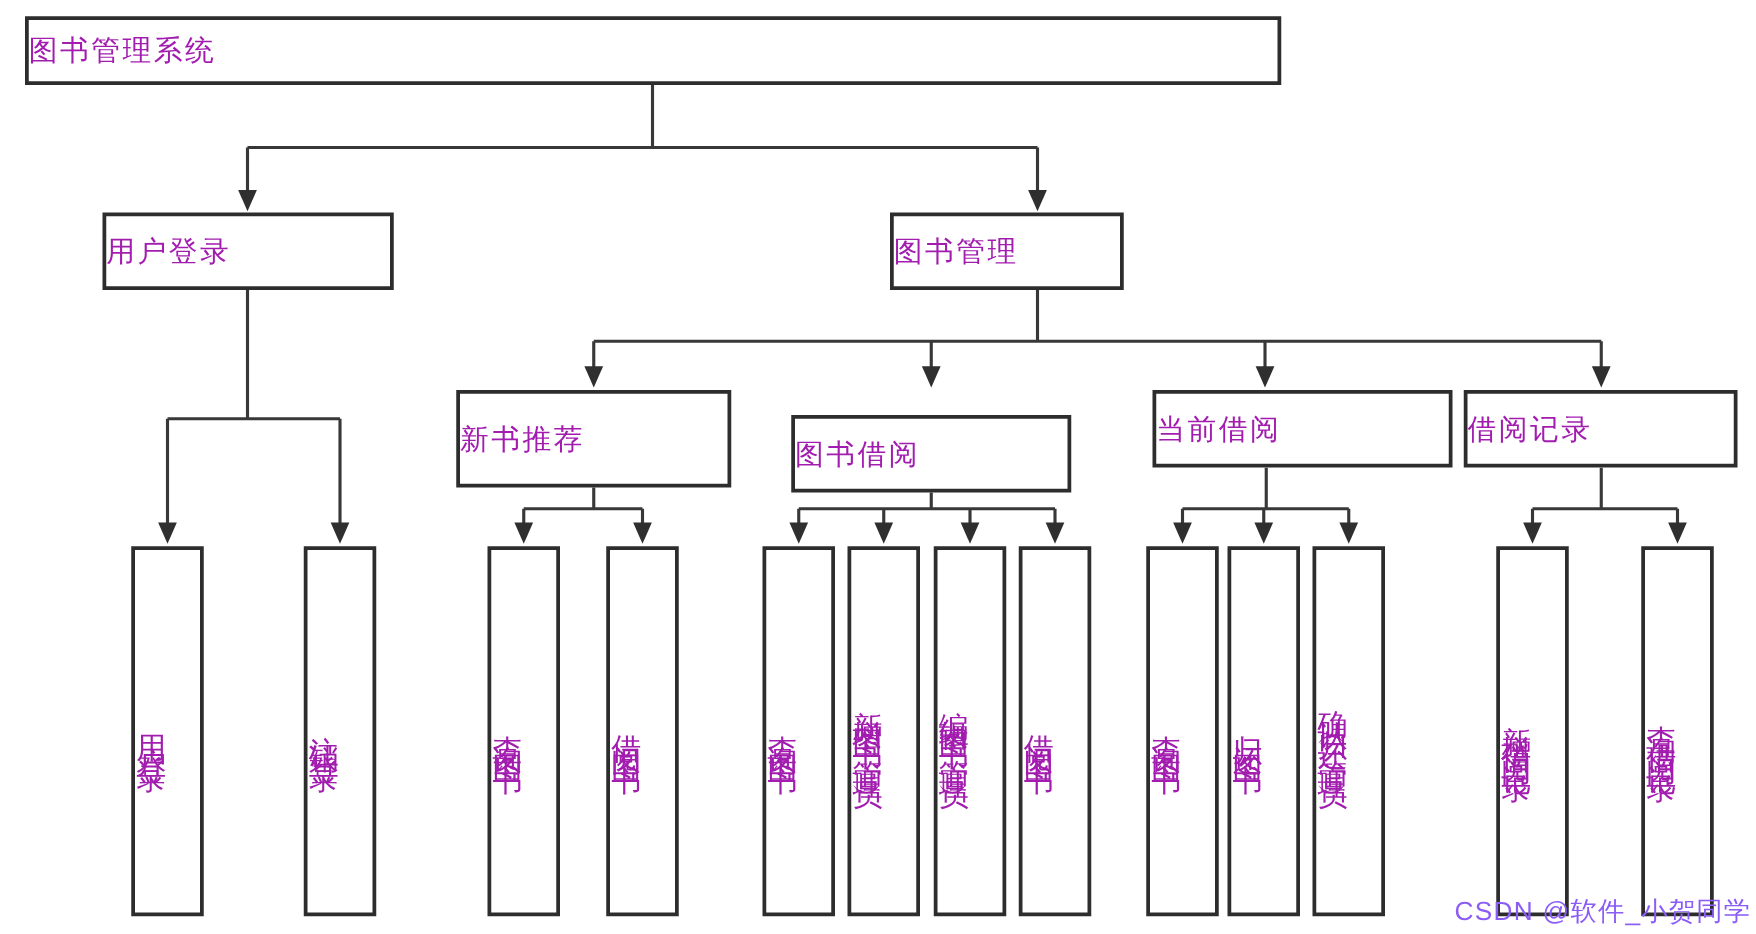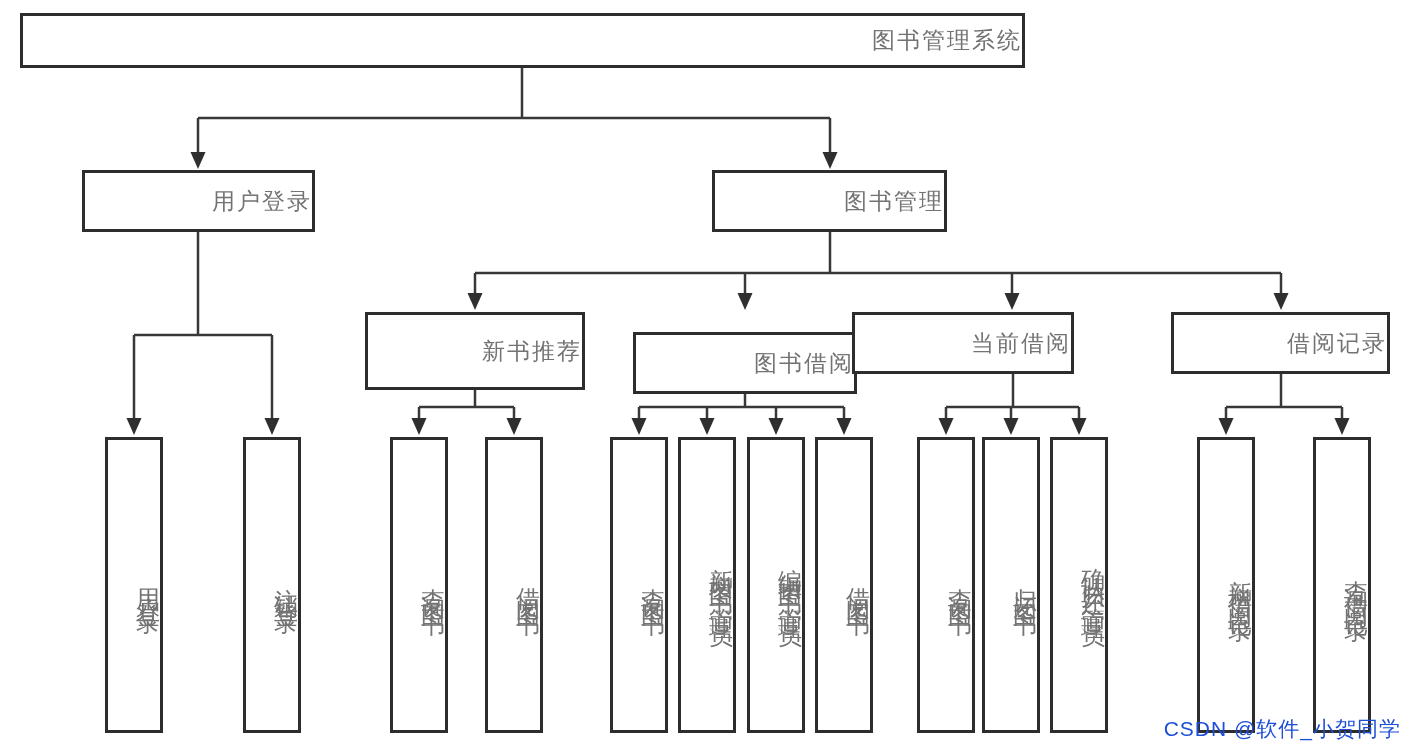--- a/index.html
+++ b/index.html
@@ -11,22 +11,22 @@
     overflow:hidden;
   }
   #wires{position:absolute;left:0;top:0;width:1405px;height:747px;}
   .box{
     position:absolute;
     box-sizing:border-box;
     border:3px solid #2d2d2d;
     background:#ffffff;
     display:flex;
     align-items:center;
-    justify-content:flex-end;
-    color:#737373;
+    justify-content:flex-start;
+    color:#a21caf;
   }
   .box.h span{
     font-size:23px;
     letter-spacing:2px;
     white-space:nowrap;
   }
   .box.v{
     width:58px;
     height:296px;
     top:437px;
@@ -36,21 +36,21 @@
     font-size:24px;
     letter-spacing:8px;
     line-height:1;
     max-height:288px;
   }
   .watermark{
     position:absolute;
     right:4px;
     top:715px;
     font-size:21px;
-    color:#1d4ed8;
+    color:#8b5cf6;
     letter-spacing:1px;
     white-space:nowrap;
   }
 </style>
 </head>
 <body>
 
 <div id="canvas">
 
   <svg id="wires" width="1405" height="747" viewBox="0 0 1405 747" stroke="#383838" stroke-width="2.5" fill="none">
@@ -89,31 +89,31 @@
     <polygon points="1334.5,418 1349.5,418 1342,435" fill="#2f2f2f" stroke="none"></polygon>
   </svg>
 
   <div class="box h" style="left:20px;top:13px;width:1005px;height:55px">
     <span>图书管理系统</span>
   </div>
 
   <div class="box h" style="left:82px;top:170px;width:233px;height:62px">
     <span>用户登录</span>
   </div>
-  <div class="box h" style="left:712px;top:170px;width:235px;height:62px">
+  <div class="box h" style="left:712px;top:170px;width:187px;height:62px">
     <span>图书管理</span>
   </div>
 
   <div class="box h" style="left:365px;top:312px;width:220px;height:78px">
     <span>新书推荐</span>
   </div>
   <div class="box h" style="left:633px;top:332px;width:224px;height:62px">
     <span>图书借阅</span>
   </div>
-  <div class="box h" style="left:852px;top:312px;width:222px;height:62px">
+  <div class="box h" style="left:922px;top:312px;width:240px;height:62px">
     <span>当前借阅</span>
   </div>
   <div class="box h" style="left:1171px;top:312px;width:219px;height:62px">
     <span>借阅记录</span>
   </div>
 
   <div class="box v" style="left:105px">
     <span>用户登录</span>
   </div>
   <div class="box v" style="left:243px">

